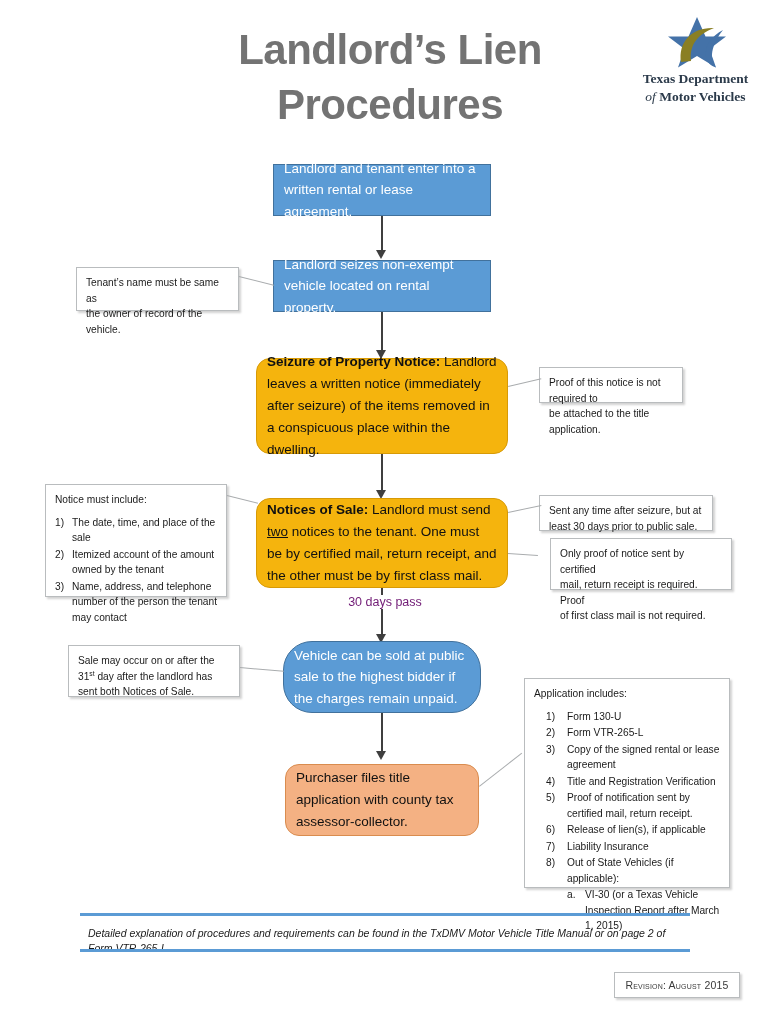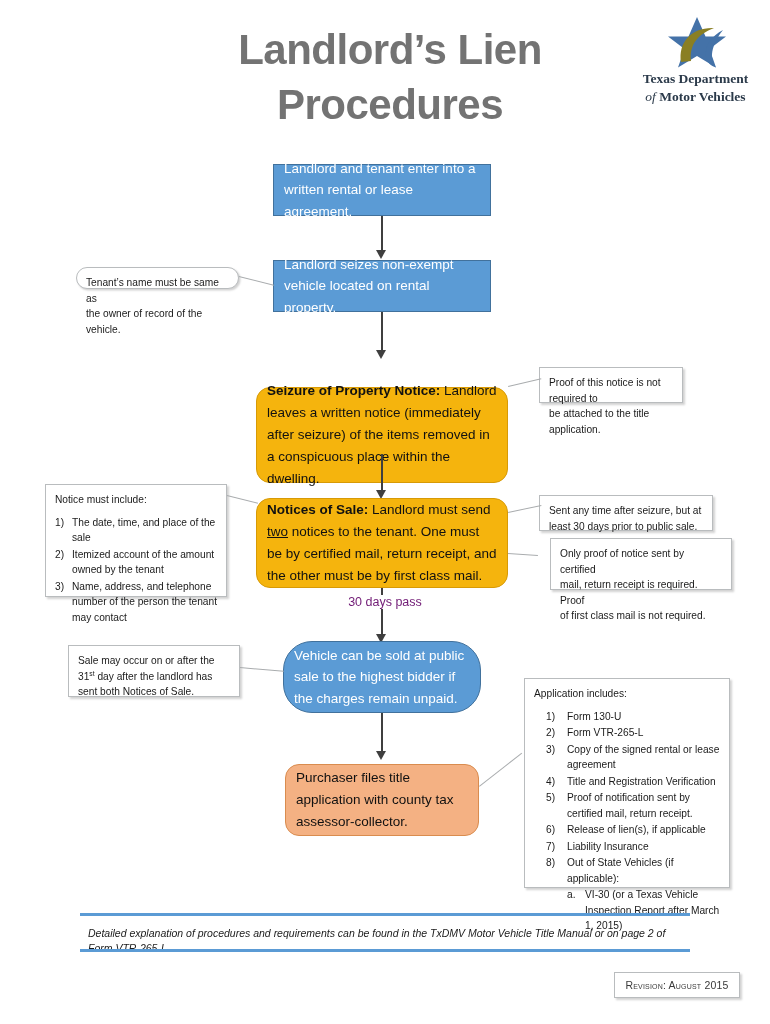--- a/index.html
+++ b/index.html
@@ -265,27 +265,27 @@
   <div class="vline" style="left:381px; top:216px; height:36px;"></div>
   <div class="arrowhead" style="left:376px; top:250px;"></div>
 
   <div class="box blue" style="left:273px; top:260px; width:218px; height:52px;">
     <span class="box-text">Landlord seizes non-exempt vehicle located on rental property.</span>
   </div>
 
   <div class="vline" style="left:381px; top:312px; height:40px;"></div>
   <div class="arrowhead" style="left:376px; top:350px;"></div>
 
-  <div class="note" style="left:76px; top:267px; width:163px; height:22px;border-radius:11px;">
+  <div class="note" style="left:76px; top:267px; width:163px; height:44px;">
     <div>Tenant’s name must be same as</div>
     <div>the owner of record of the vehicle.</div>
   </div>
   <div class="leader" style="left:239px; top:276px; width:36px; transform:rotate(14deg);"></div>
 
-  <div class="box orange" style="left:256px; top:358px; width:252px; height:96px;margin-top:29px;">
+  <div class="box orange" style="left:256px; top:358px; width:252px; height:96px;">
     <span class="box-text"><b>Seizure of Property Notice:</b><span> Landlord leaves a written notice (immediately after seizure) of the items removed in a conspicuous place within the dwelling.</span></span>
   </div>
 
   <div class="vline" style="left:381px; top:454px; height:38px;"></div>
   <div class="arrowhead" style="left:376px; top:490px;"></div>
 
   <div class="note" style="left:539px; top:367px; width:144px; height:36px;">
     <div>Proof of this notice is not required to</div>
     <div>be attached to the title application.</div>
   </div>

